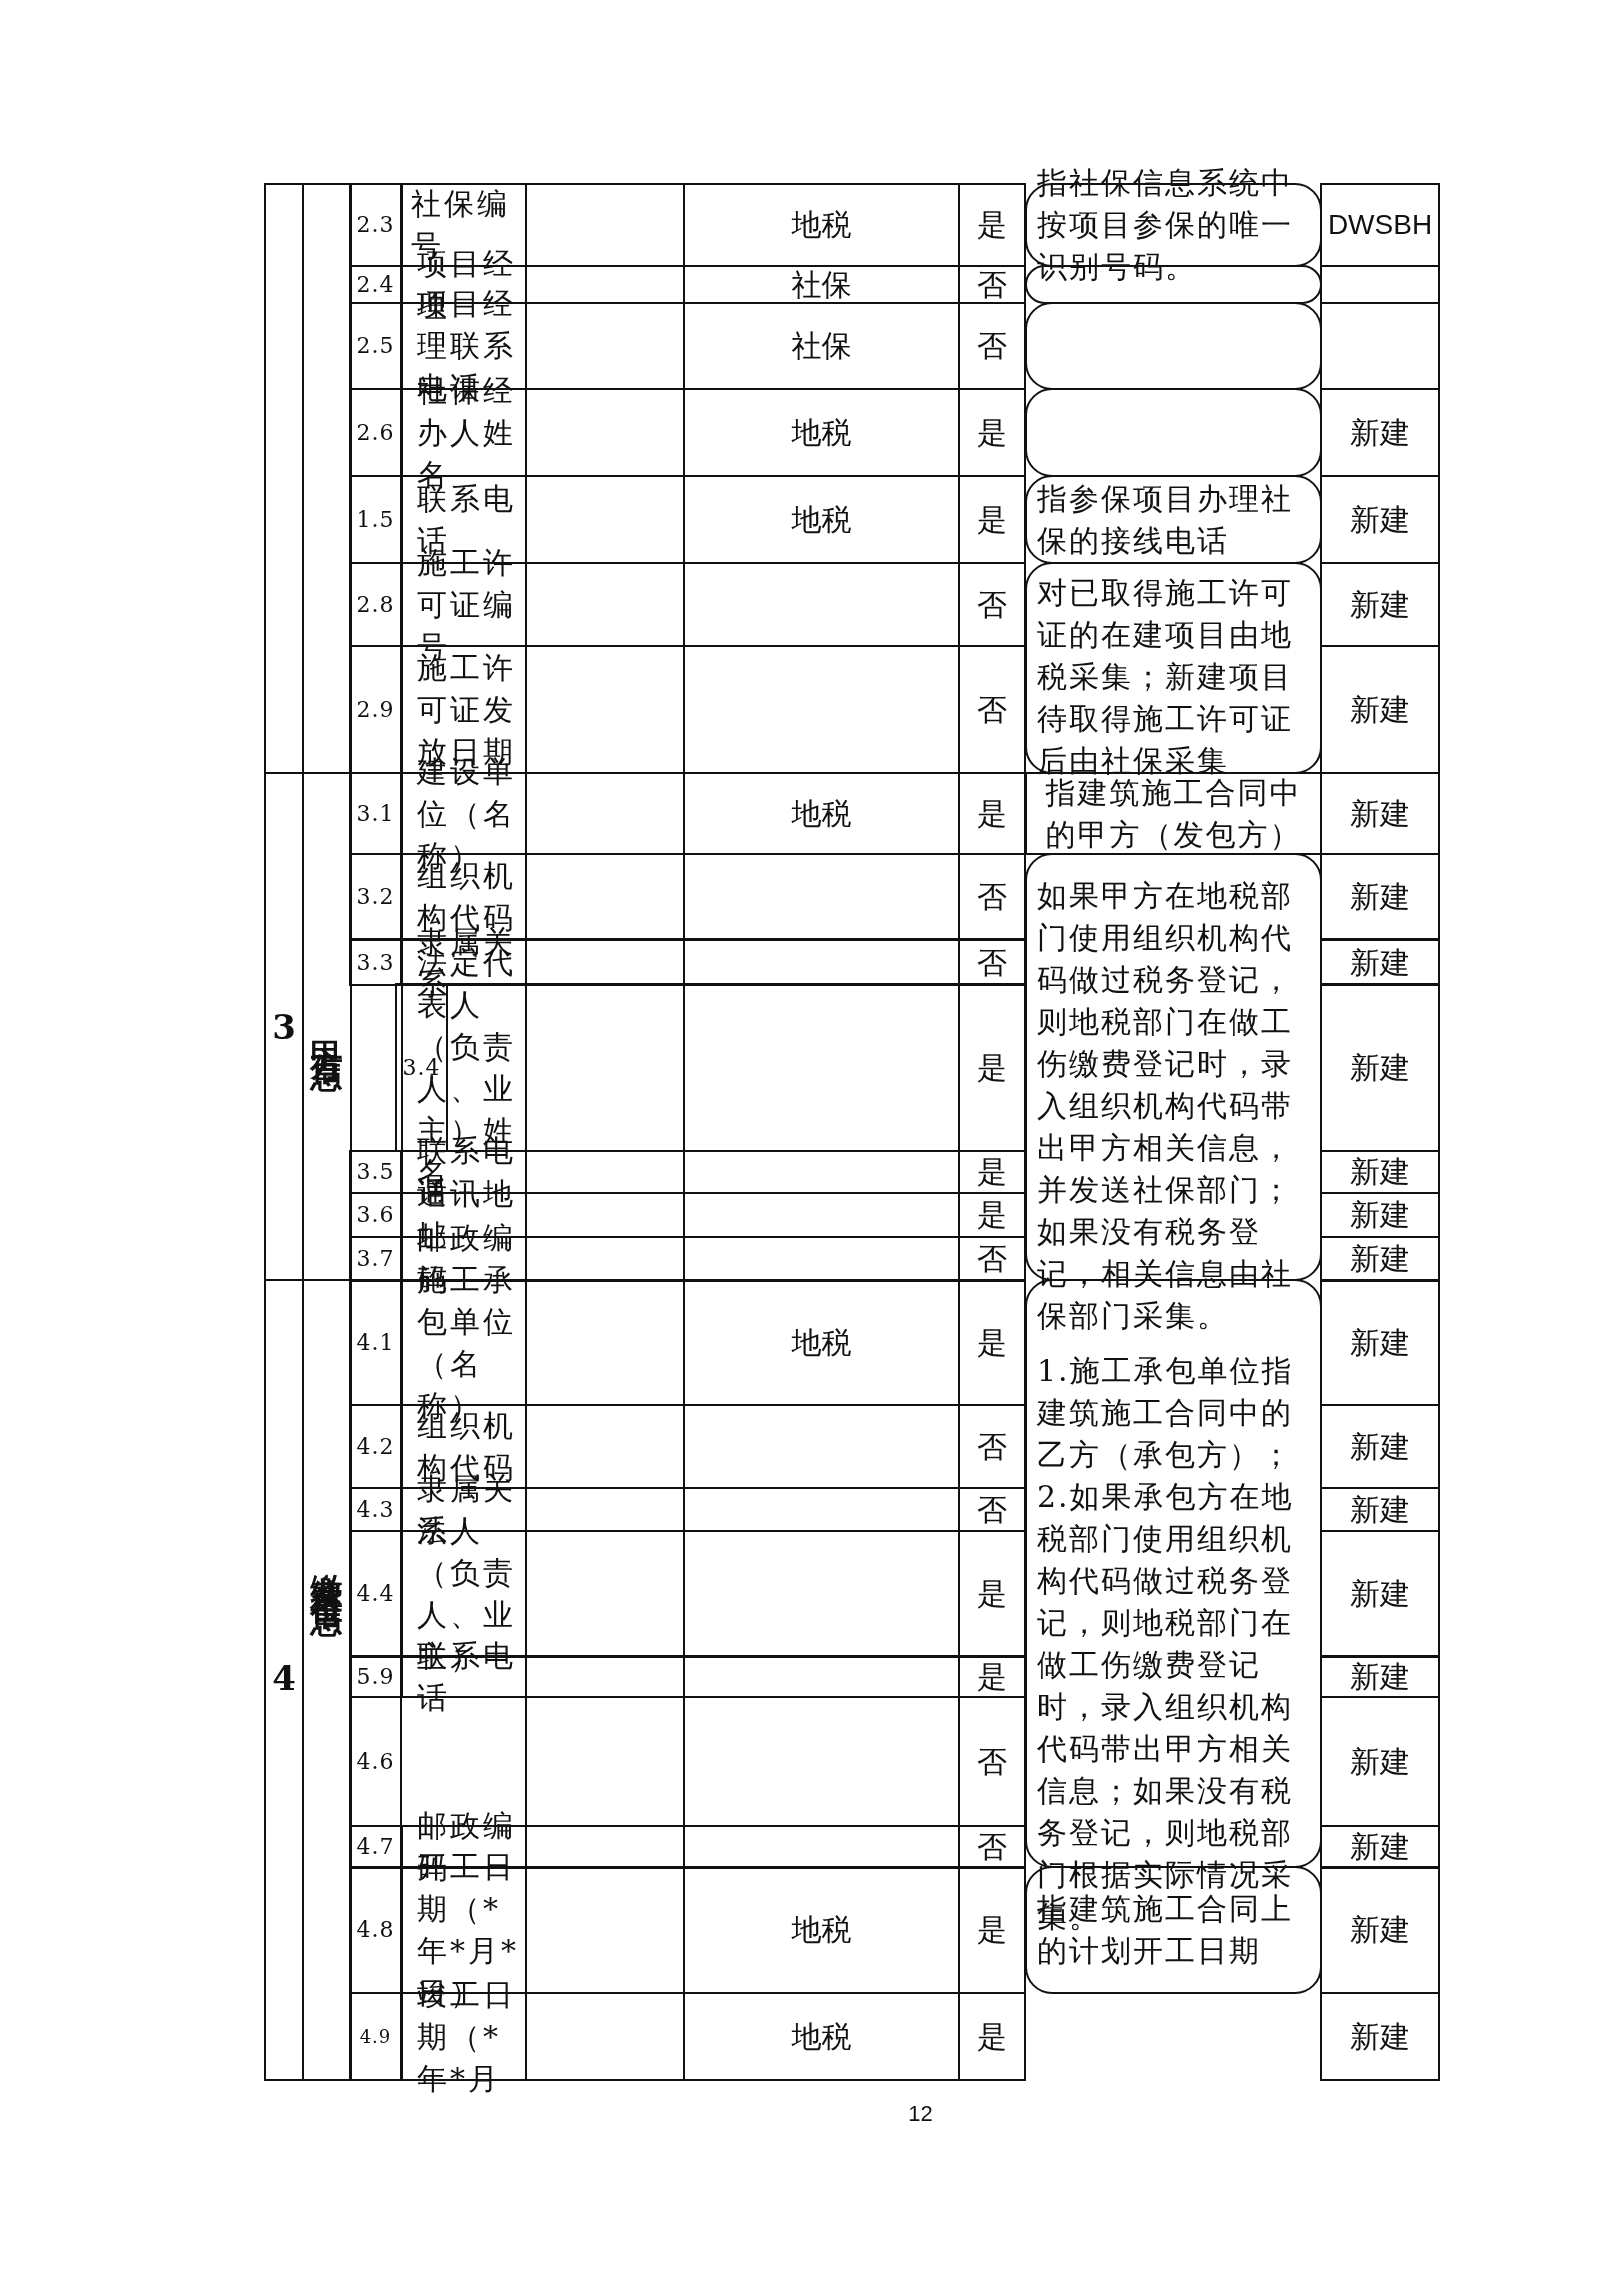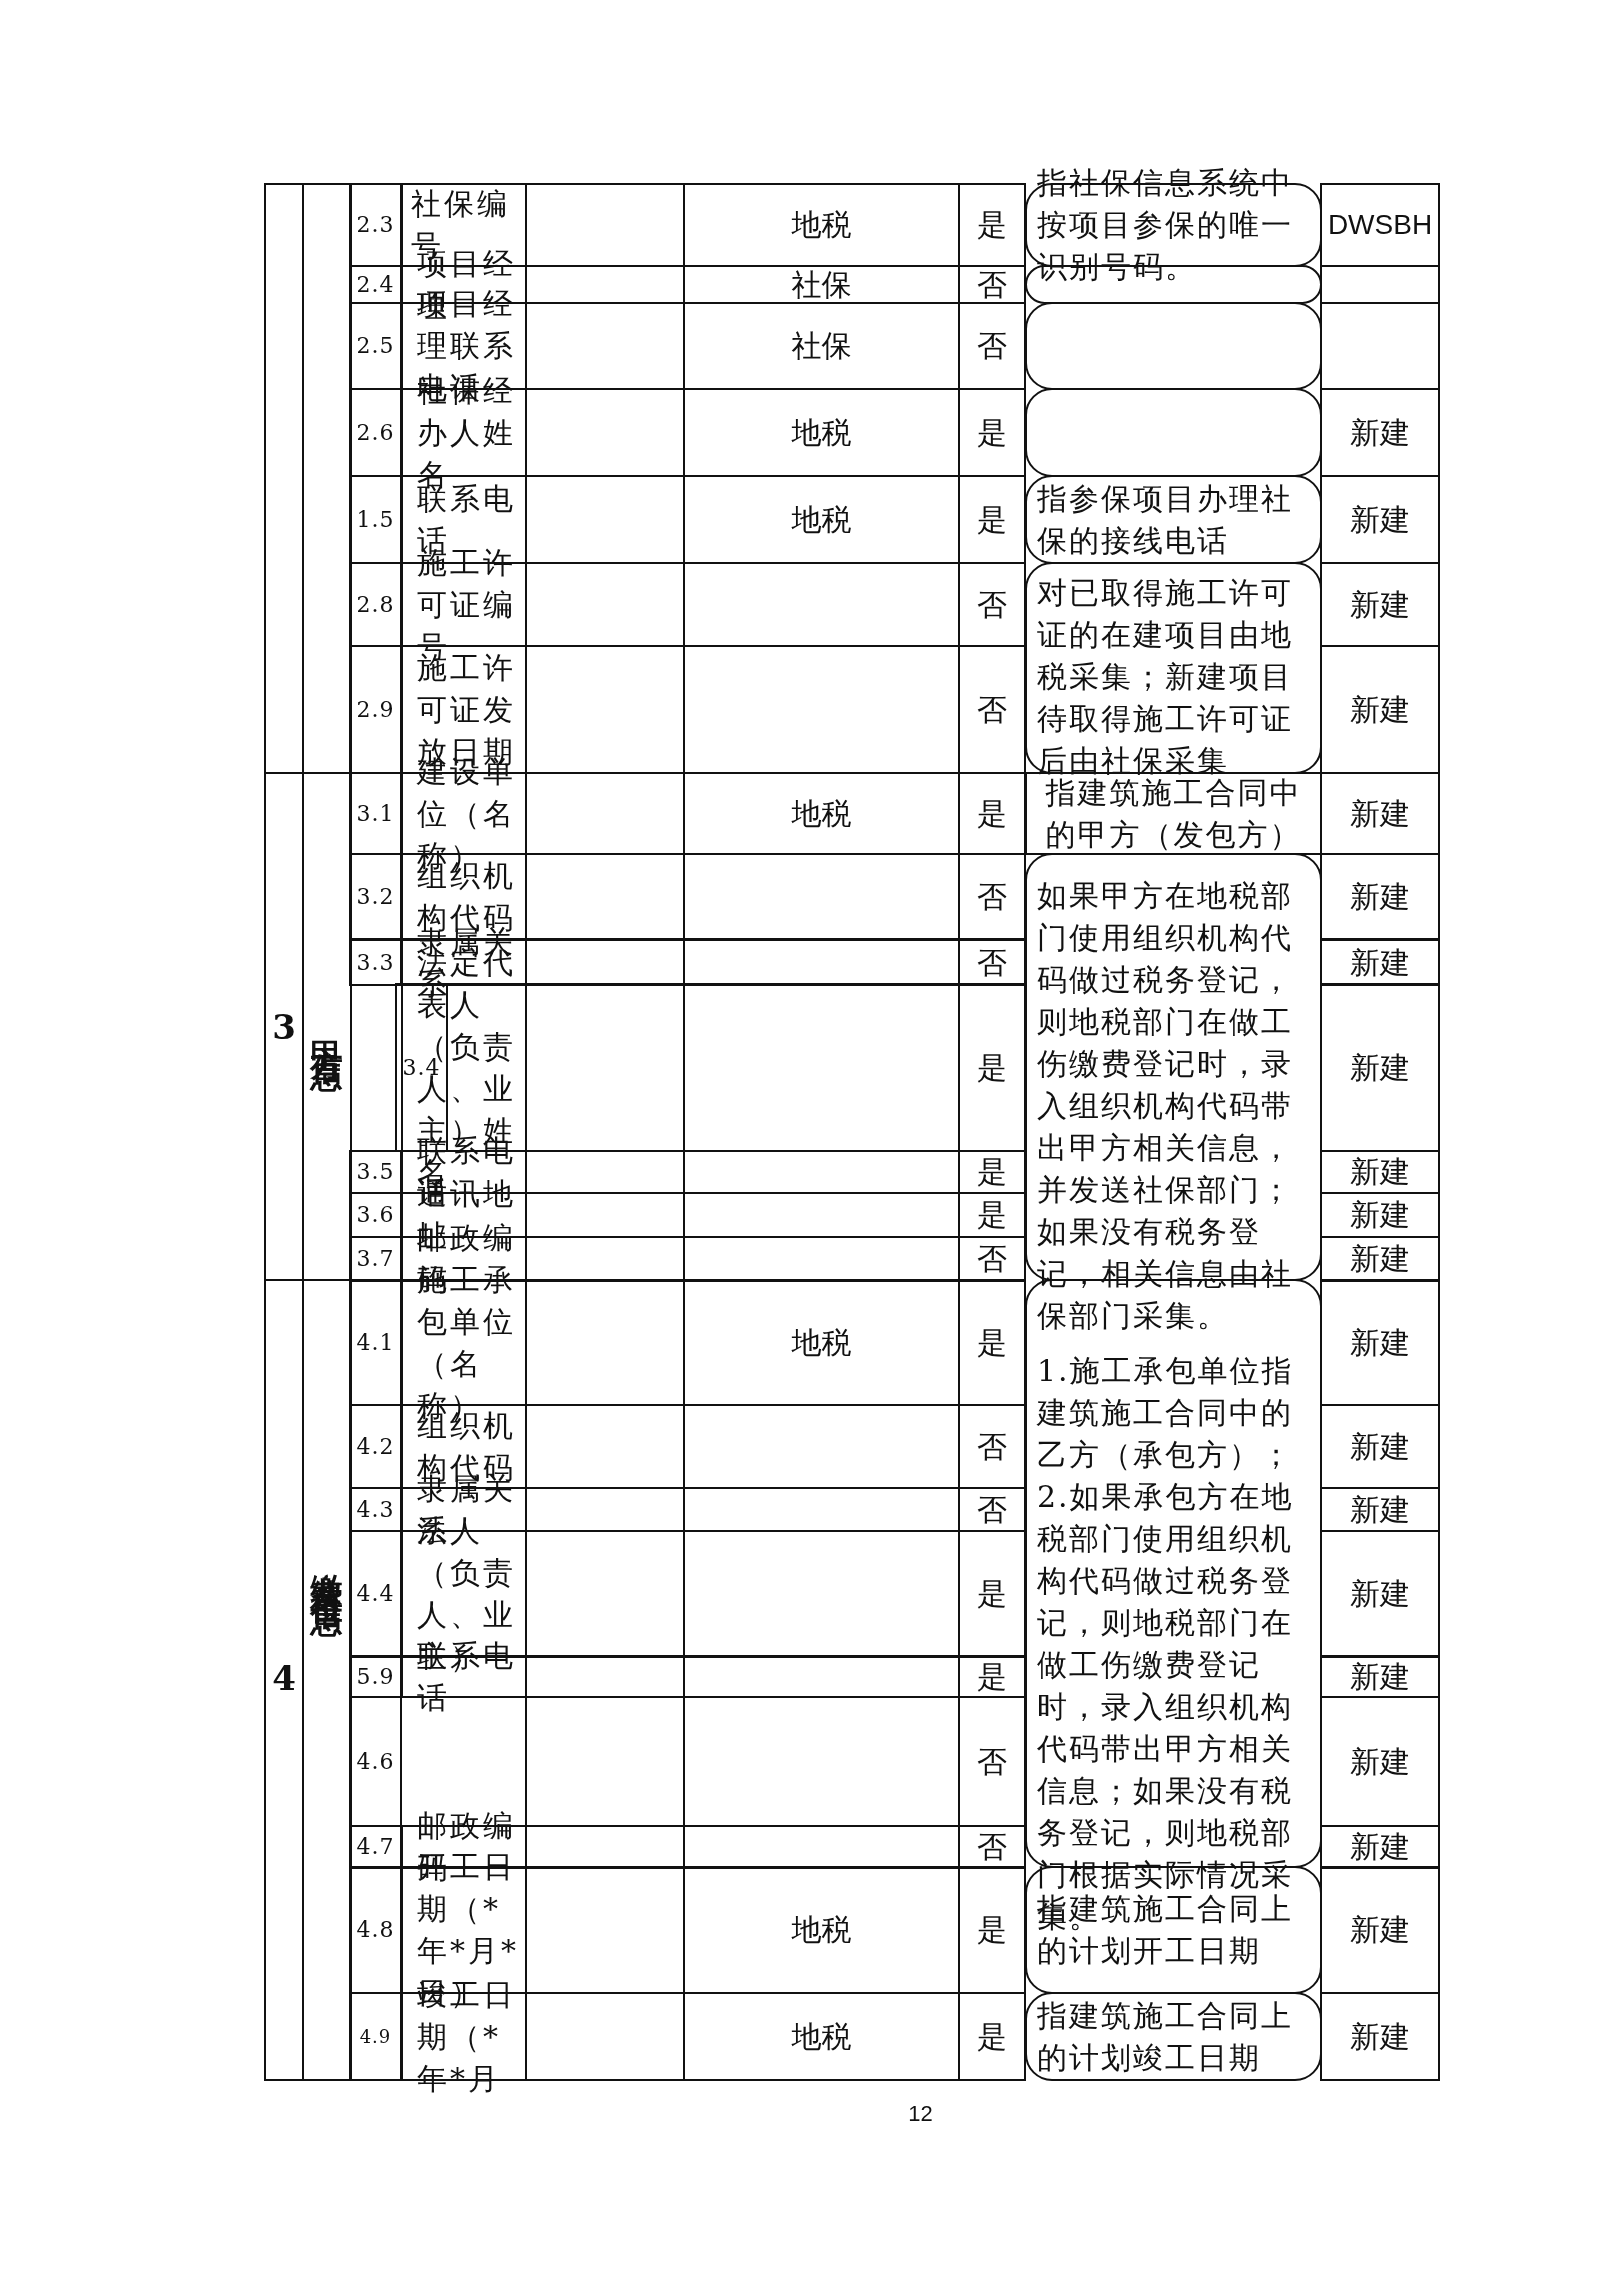--- a/index.html
+++ b/index.html
@@ -210,18 +210,17 @@
   <div class="cell" style="left:683px;top:1866px;width:277px;height:128px;">地税</div>
   <div class="cell" style="left:958px;top:1866px;width:68px;height:128px;">是</div>
   <div class="cell left desc" style="left:1025px;top:1866px;width:297px;height:128px;">指建筑施工合同上的计划开工日期</div>
   <div class="cell" style="left:1320px;top:1866px;width:120px;height:128px;">新建</div>
 
   <div class="cell num" style="left:349px;top:1992px;width:53px;height:89px;font-size:18px;">4.9</div>
   <div class="cell name" style="left:401px;top:1992px;width:126px;height:89px;">竣工日期（*年*月</div>
   <div class="cell" style="left:525px;top:1992px;width:160px;height:89px;"></div>
   <div class="cell" style="left:683px;top:1992px;width:277px;height:89px;">地税</div>
   <div class="cell" style="left:958px;top:1992px;width:68px;height:89px;">是</div>
-  <div class="cell left desc" style="left:1025px;top:1992px;width:297px;height:89px;">指建筑施工合同上的计划竣工日期</div>
   <div class="cell" style="left:1320px;top:1992px;width:120px;height:89px;">新建</div>
 
   <div class="pagenum">12</div>
 </div>
 
 
 </body></html>

